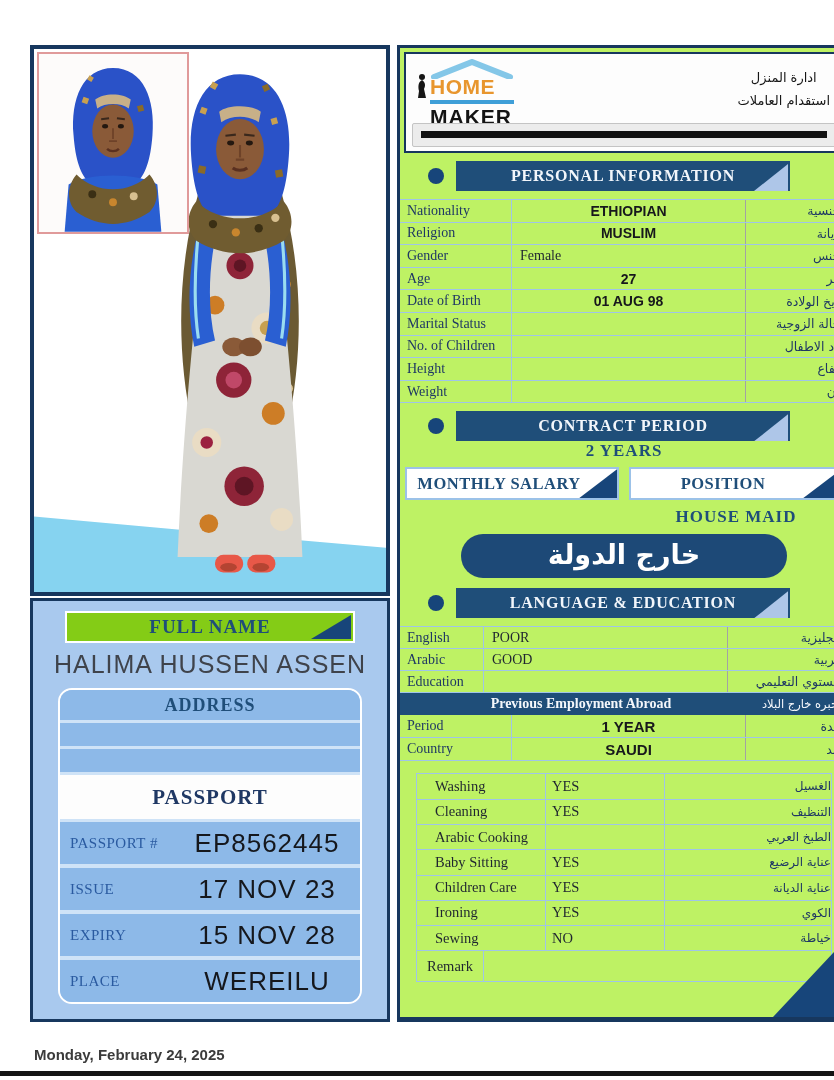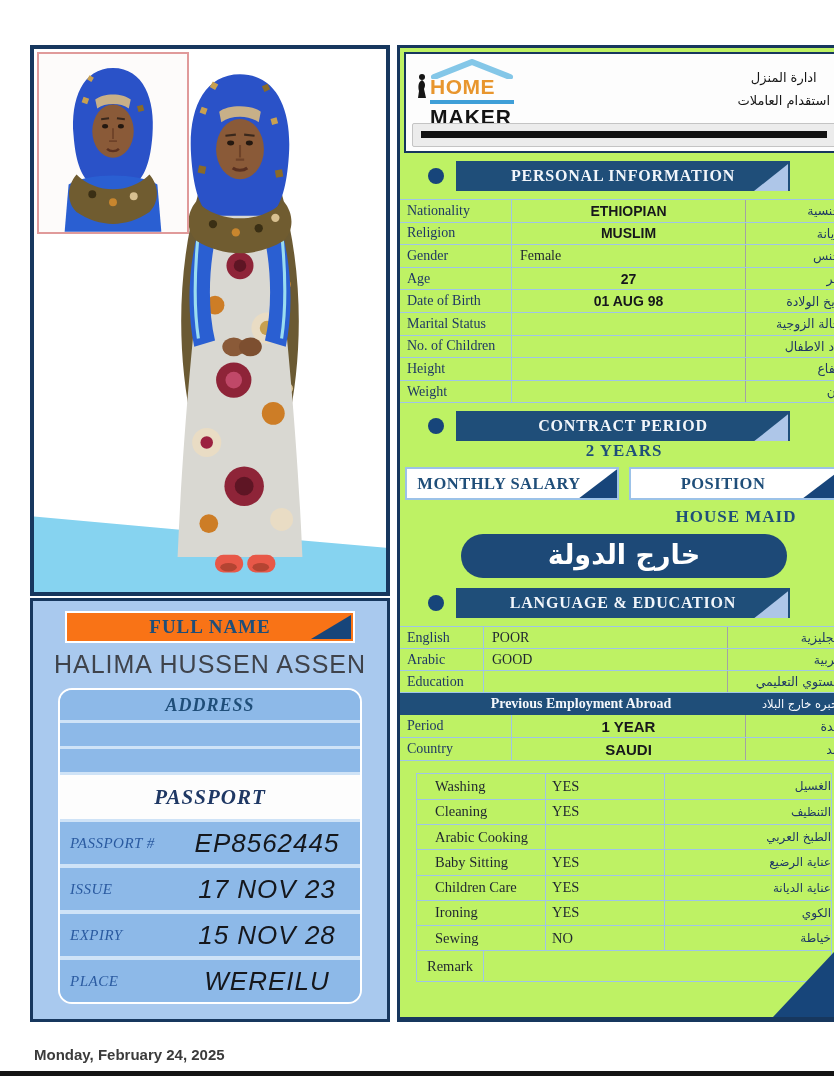--- a/index.html
+++ b/index.html
@@ -12,29 +12,29 @@
     border:4px solid #17375e;background:#fff;box-sizing:border-box;}
   .photo-inset{position:absolute;left:3px;top:3px;width:152px;height:182px;
     border:2px solid #e09a9a;background:#fdfbfa;box-sizing:border-box;overflow:hidden;}
   .floor{position:absolute;left:0;bottom:0;width:100%;height:92px;background:#86d3f0;
     clip-path:polygon(0 18%,58% 38%,100% 52%,100% 100%,0 100%);}
   .figure-wrap{position:absolute;left:98px;bottom:6px;width:216px;height:520px;}
 
   .name-panel{position:absolute;left:30px;top:598px;width:360px;height:424px;
     background:#a9c9ee;border:3px solid #17375e;box-sizing:border-box;}
   .fullname-banner{position:relative;margin:10px auto 0;width:290px;height:32px;
-    background:#f97316;border:2px solid #fff;box-sizing:border-box;}
+    background:#84cc16;border:2px solid #fff;box-sizing:border-box;}
   .fullname-banner .t{line-height:28px;text-align:center;color:#1f4e79;
     font-weight:bold;font-size:19px;letter-spacing:1px;}
   .tri-navy{position:absolute;right:2px;top:2px;bottom:2px;width:40px;background:#17457a;
     clip-path:polygon(100% 0,100% 100%,0 100%);}
   .person-name{margin-top:7px;text-align:center;font-family:"Liberation Sans",sans-serif;
     font-size:25px;color:#3f434b;letter-spacing:1px;}
   .addr-pass{position:relative;margin:9px auto 0;width:300px;border:2px solid #fff;
-    border-radius:14px;overflow:hidden;font-style:italic;}
+    border-radius:14px;overflow:hidden;}
   .ap-row{background:#8db9e8;border-bottom:3px solid #cfe3f7;}
   .ap-head{height:30px;line-height:30px;text-align:center;color:#1f4e79;
     font-weight:bold;font-size:18px;letter-spacing:1px;}
   .ap-empty{height:23px;}
   .pass-band{background:#fdfdfd;height:44px;line-height:44px;text-align:center;
     color:#1f3864;font-weight:bold;font-size:21px;letter-spacing:1px;border-bottom:3px solid #cfe3f7;}
   .pp-row{display:flex;align-items:center;height:42px;background:#8db9e8;
     border-bottom:4px solid #cfe3f7;}
   .pp-row:last-child{border-bottom:none;}
   .pp-label{width:104px;padding-left:10px;color:#2a5aa0;font-size:15px;letter-spacing:.5px;}

